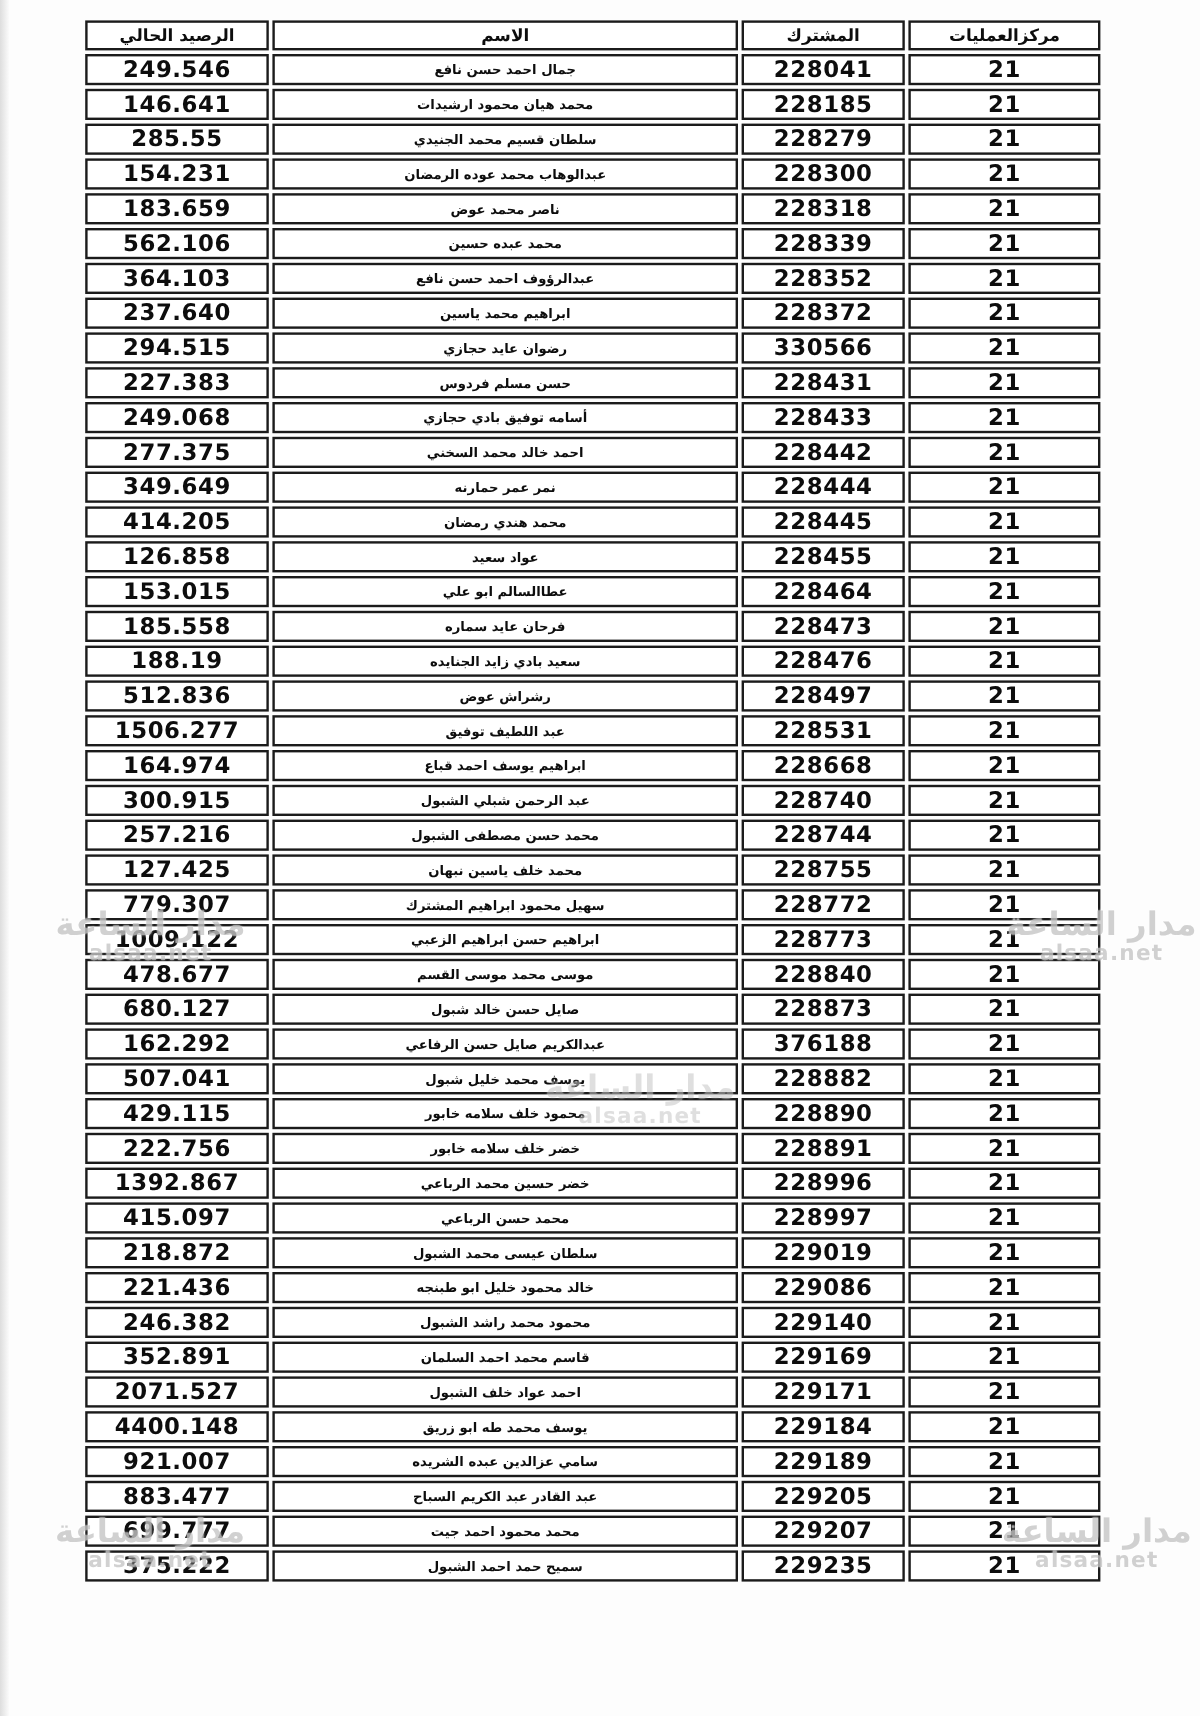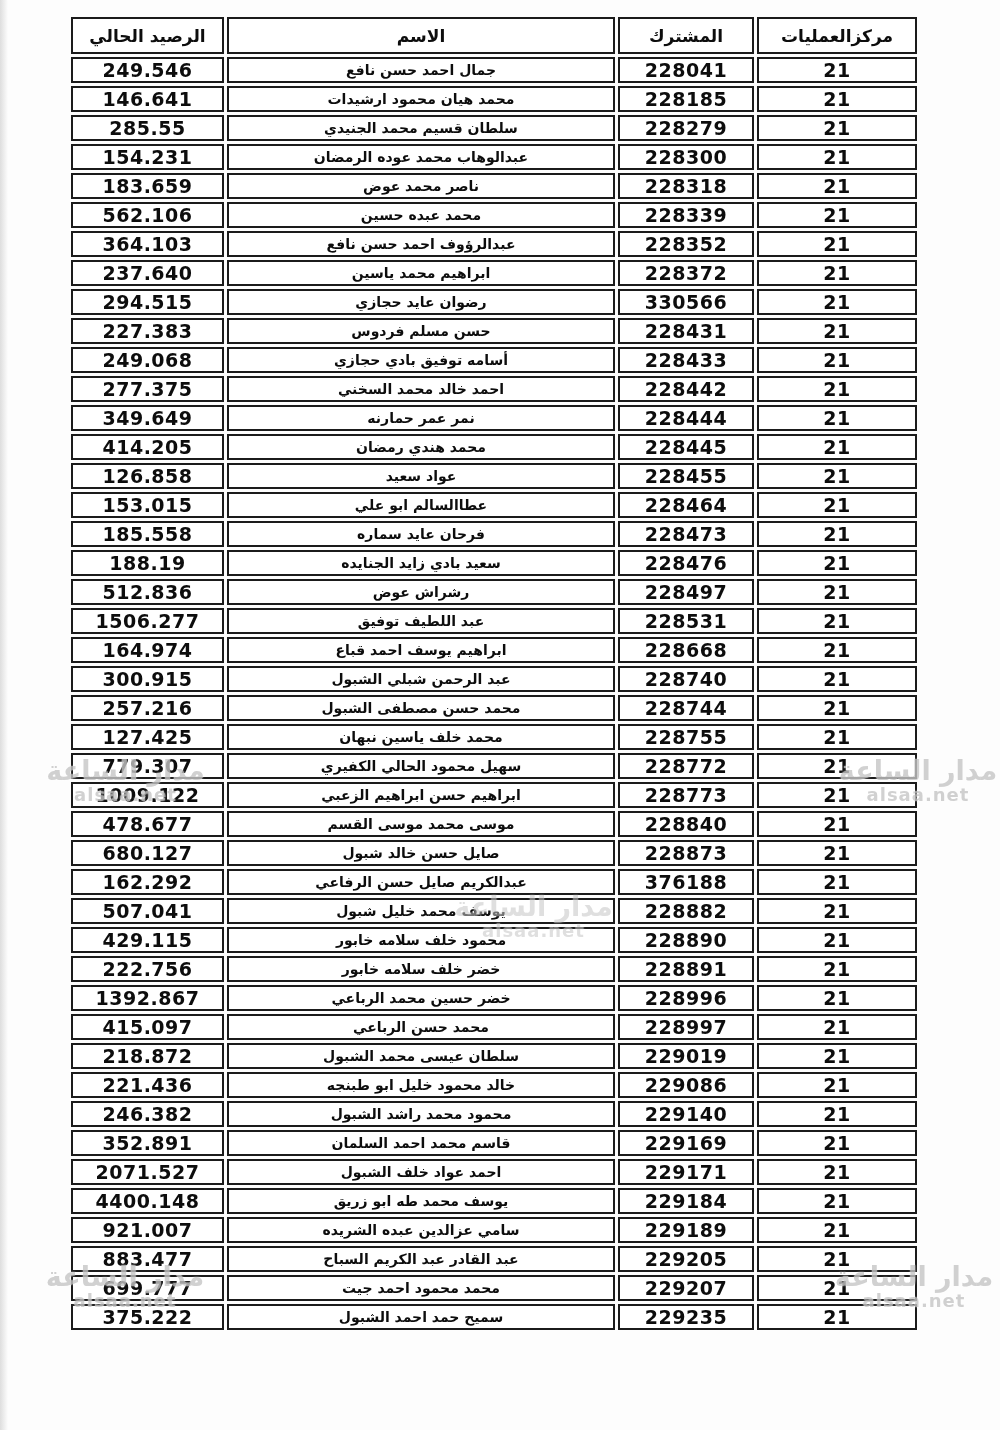--- a/index.html
+++ b/index.html
@@ -18,24 +18,24 @@
     border-collapse:separate;border-spacing:3px;
     direction:rtl;table-layout:fixed;
   }
   th,td{
     box-sizing:border-box;
     border:2px solid #1b1b1b;background:#ffffff;
     text-align:center;vertical-align:middle;
     font-weight:bold;color:#0d0d0d;
     padding:0;overflow:hidden;white-space:nowrap;
   }
-  th{height:37px;font-size:17px;}
+  th{height:25px;font-size:14px;}
   td{height:23.8px;}
   td.num{font-size:19px;direction:ltr;unicode-bidi:embed;letter-spacing:.5px;}
-  td.name{font-size:14px;}
+  td.name{font-size:11px;}
   col.c-ops{width:160px;}
   col.c-sub{width:136px;}
   col.c-name{width:388px;}
   col.c-bal{width:153px;}
   .wm{
     position:absolute;text-align:center;color:#c6c6c6;
     font-weight:bold;line-height:1.08;pointer-events:none;
     text-shadow:0 0 2px #ffffff;
   }
   .wm .ar{display:block;font-size:27px;margin-top:36px;}
@@ -207,21 +207,21 @@
       </tr>
       <tr>
         <td class="num">21</td>
         <td class="num">228755</td>
         <td class="name">محمد خلف ياسين نبهان</td>
         <td class="num">127.425</td>
       </tr>
       <tr>
         <td class="num">21</td>
         <td class="num">228772</td>
-        <td class="name">سهيل محمود الحالي الكفيري</td>
+        <td class="name">سهيل محمود ابراهيم المشترك</td>
         <td class="num">779.307</td>
       </tr>
       <tr>
         <td class="num">21</td>
         <td class="num">228773</td>
         <td class="name">ابراهيم حسن ابراهيم الزعبي</td>
         <td class="num">1009.122</td>
       </tr>
       <tr>
         <td class="num">21</td>

